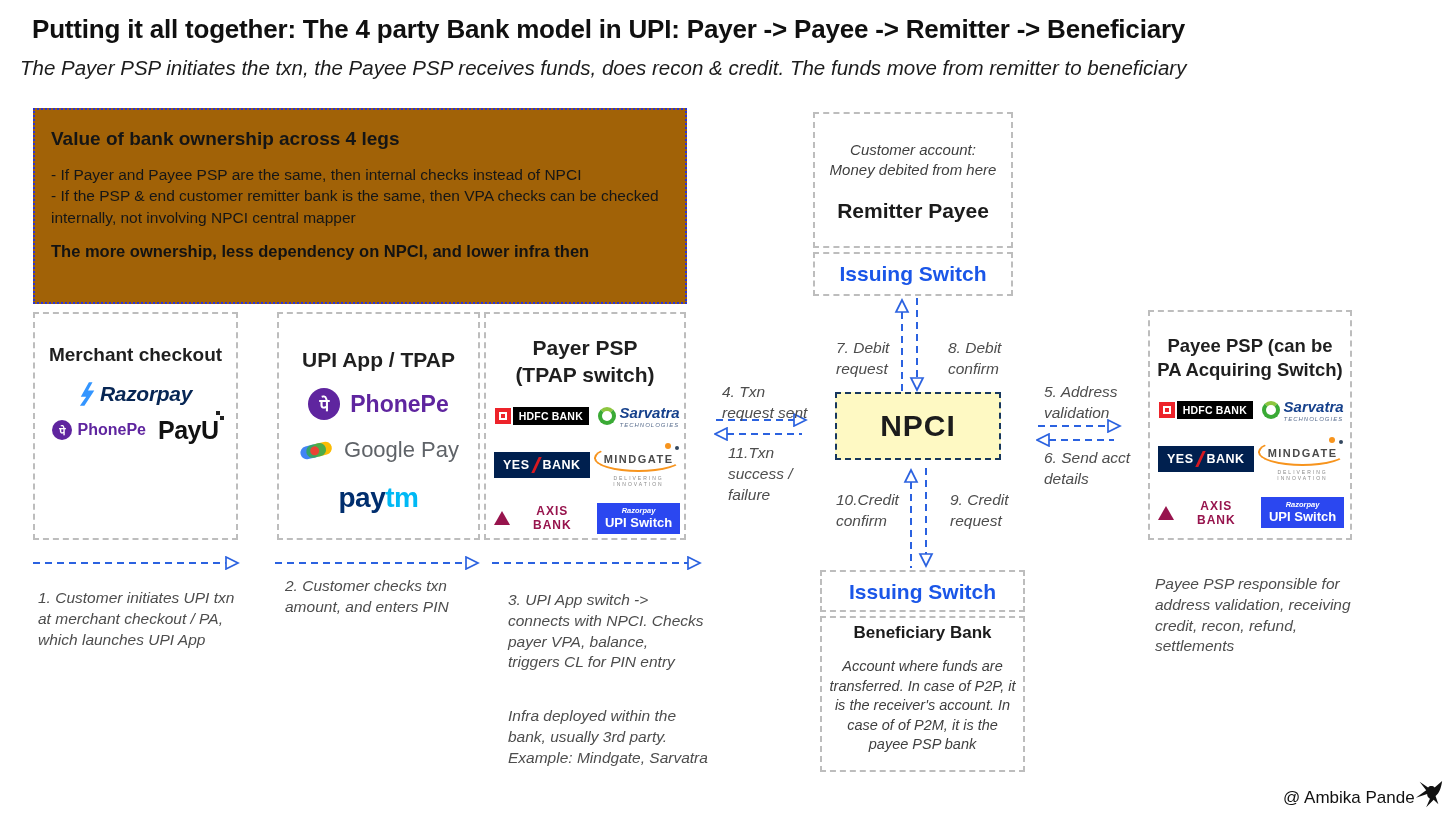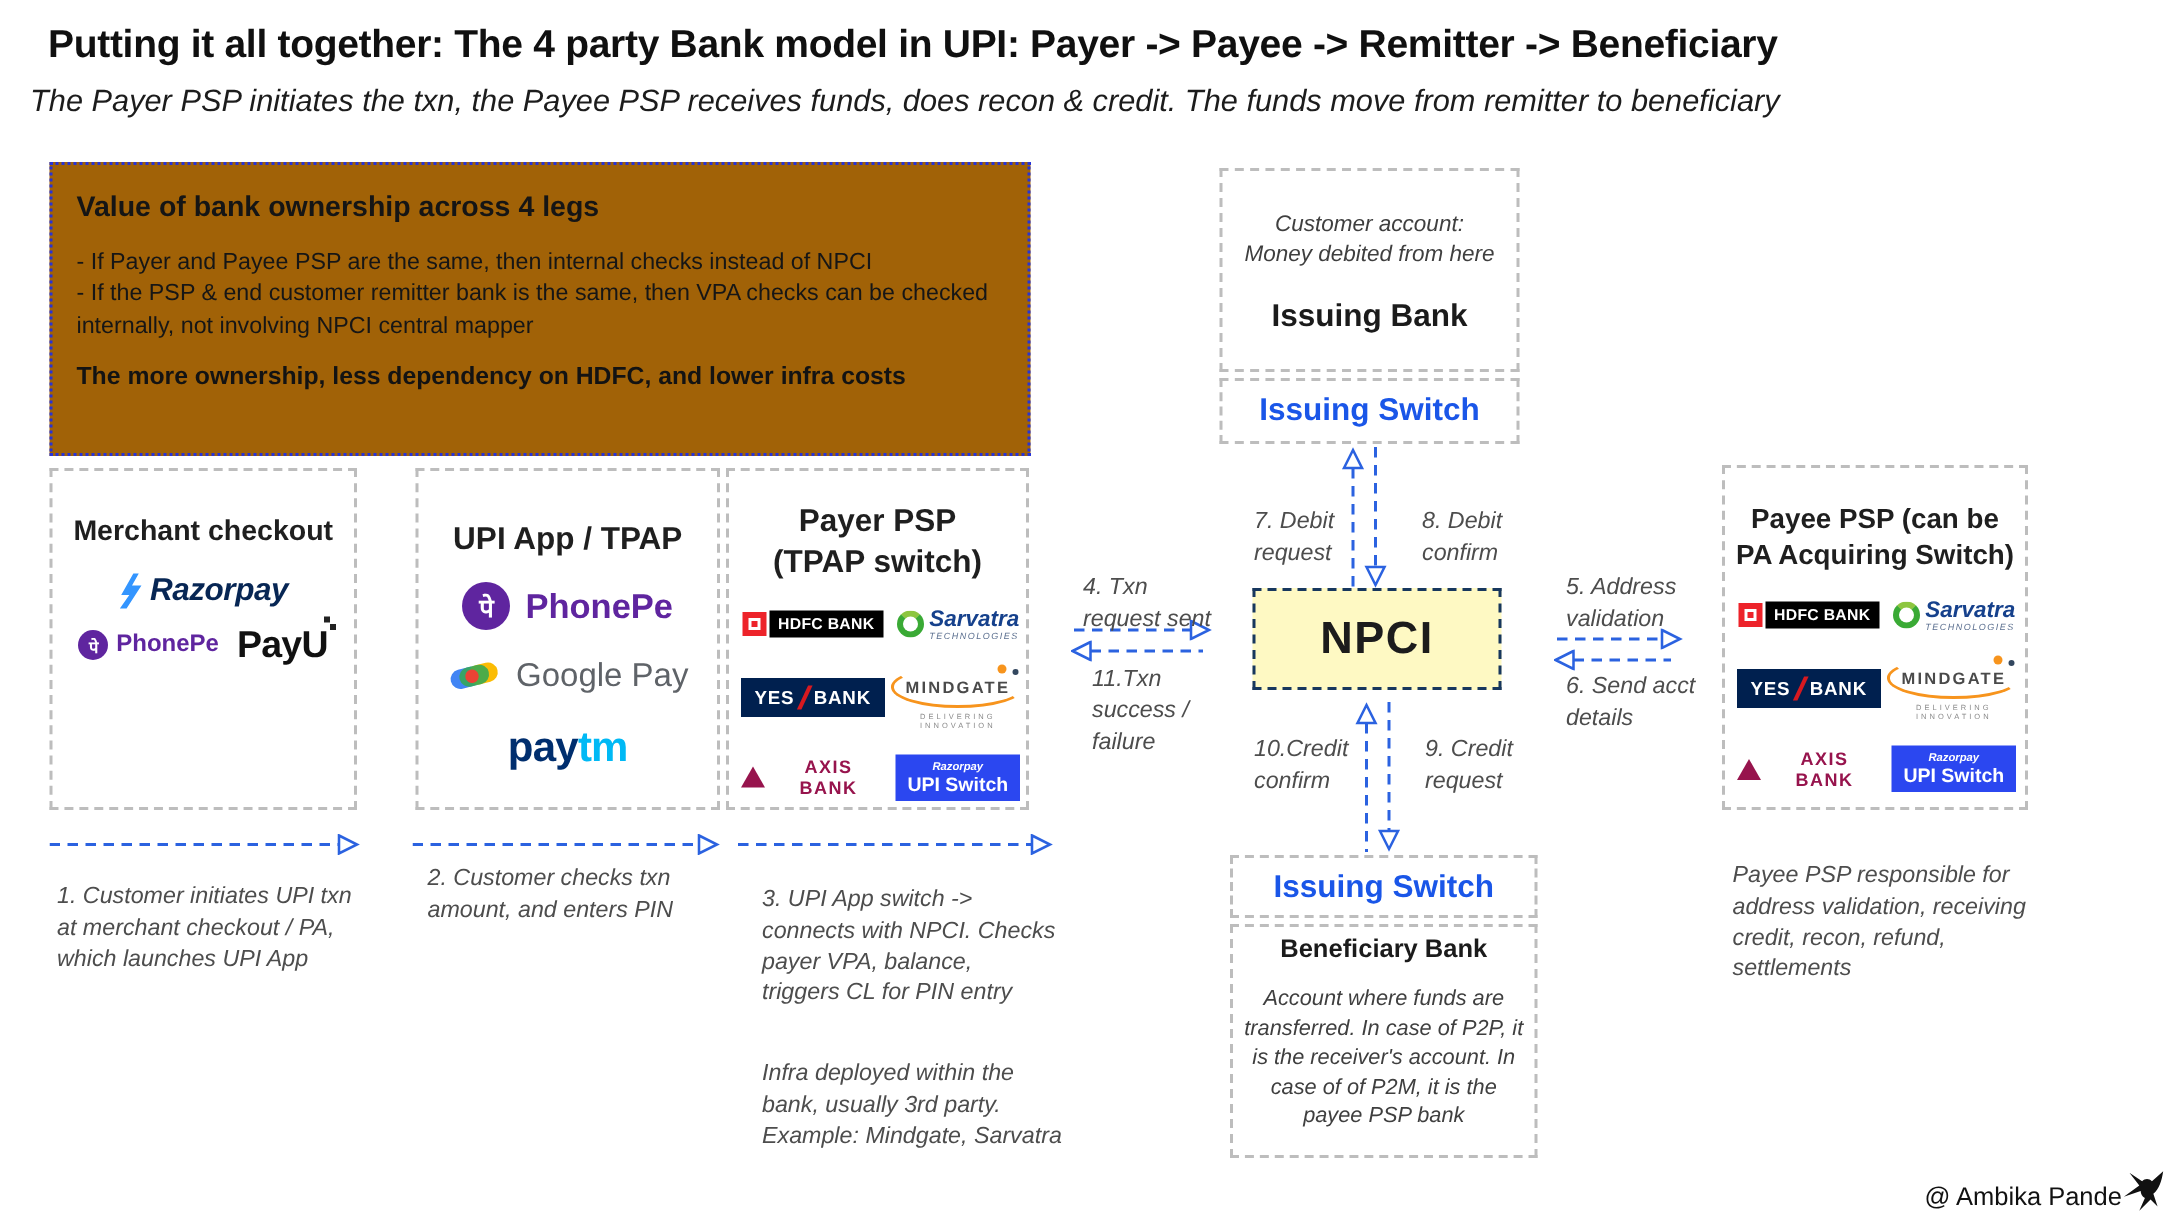--- a/index.html
+++ b/index.html
@@ -110,21 +110,21 @@
 
 <div class="stage">
 
   <div class="title">Putting it all together: The 4 party Bank model in UPI: Payer -&gt; Payee -&gt; Remitter -&gt; Beneficiary</div>
   <div class="subtitle">The Payer PSP initiates the txn, the Payee PSP receives funds, does recon &amp; credit. The funds move from remitter to beneficiary</div>
 
   <div class="value-box">
     <h3>Value of bank ownership across 4 legs</h3>
     <p>- If Payer and Payee PSP are the same, then internal checks instead of NPCI</p>
     <p>- If the PSP &amp; end customer remitter bank is the same, then VPA checks  can be checked internally, not involving NPCI central mapper</p>
-    <div class="vfoot">The more ownership, less dependency on HDFC, and lower infra costs</div>
+    <div class="vfoot">The more ownership, less dependency on NPCI, and lower infra then</div>
   </div>
 
   <div class="dashed-box merchant-box">
     <div class="box-title">Merchant checkout</div>
     <div class="lg-razorpay">
       <svg width="18" height="24" viewBox="0 0 20 26">
           <polygon points="11,0 2,16 8,16 1,26 6,26 17,9 10,9 15,0" fill="#3395ff"></polygon>
         </svg>
       <span class="rzp-text">Razorpay</span>
     </div>
@@ -191,21 +191,21 @@
         </div>
       <div class="lg-rzpswitch">
           <span class="rs-brand">Razorpay</span>
           <span class="rs-main">UPI Switch</span>
         </div>
     </div>
   </div>
 
   <div class="dashed-box remitter-box">
     <div class="remitter-note">Customer account: Money debited from here</div>
-    <div class="remitter-title">Issuing Bank</div>
+    <div class="remitter-title">Remitter Payee</div>
   </div>
   <div class="dashed-box issuing-top">
     <div class="issuing-label">Issuing Switch</div>
   </div>
 
   <div class="npci-box">
     <span>NPCI</span>
   </div>
 
   <div class="dashed-box payee-box">

